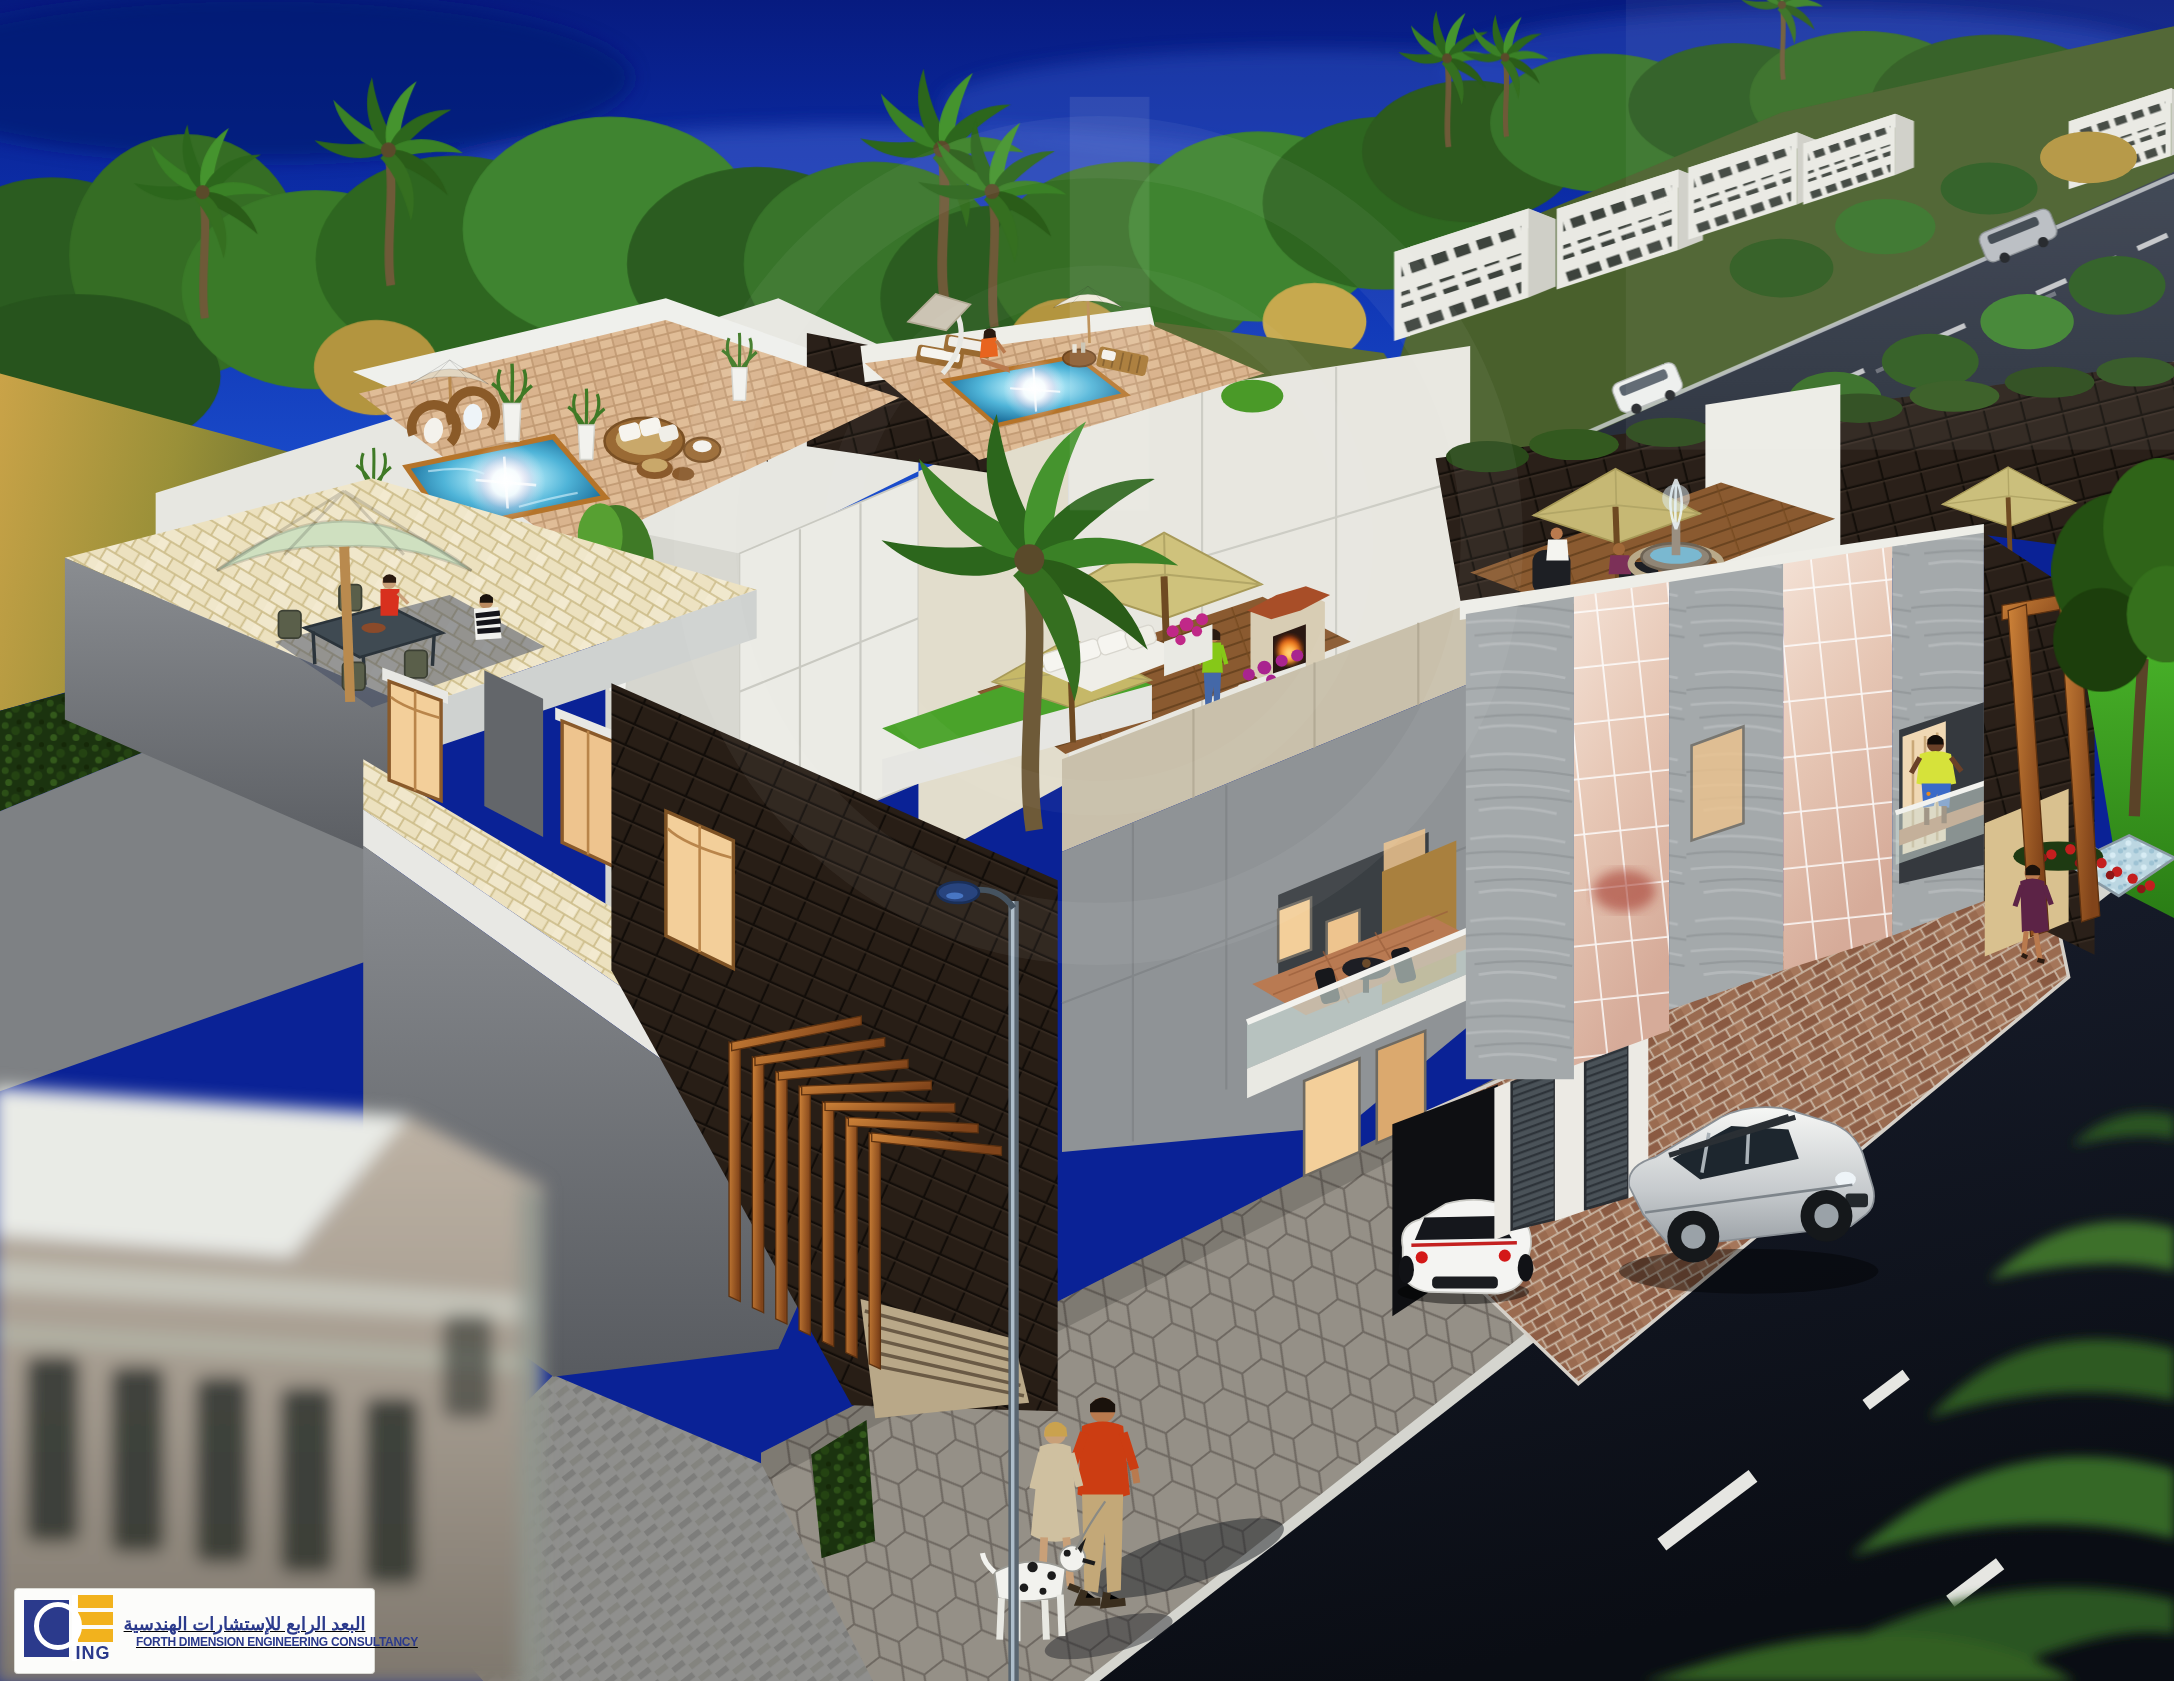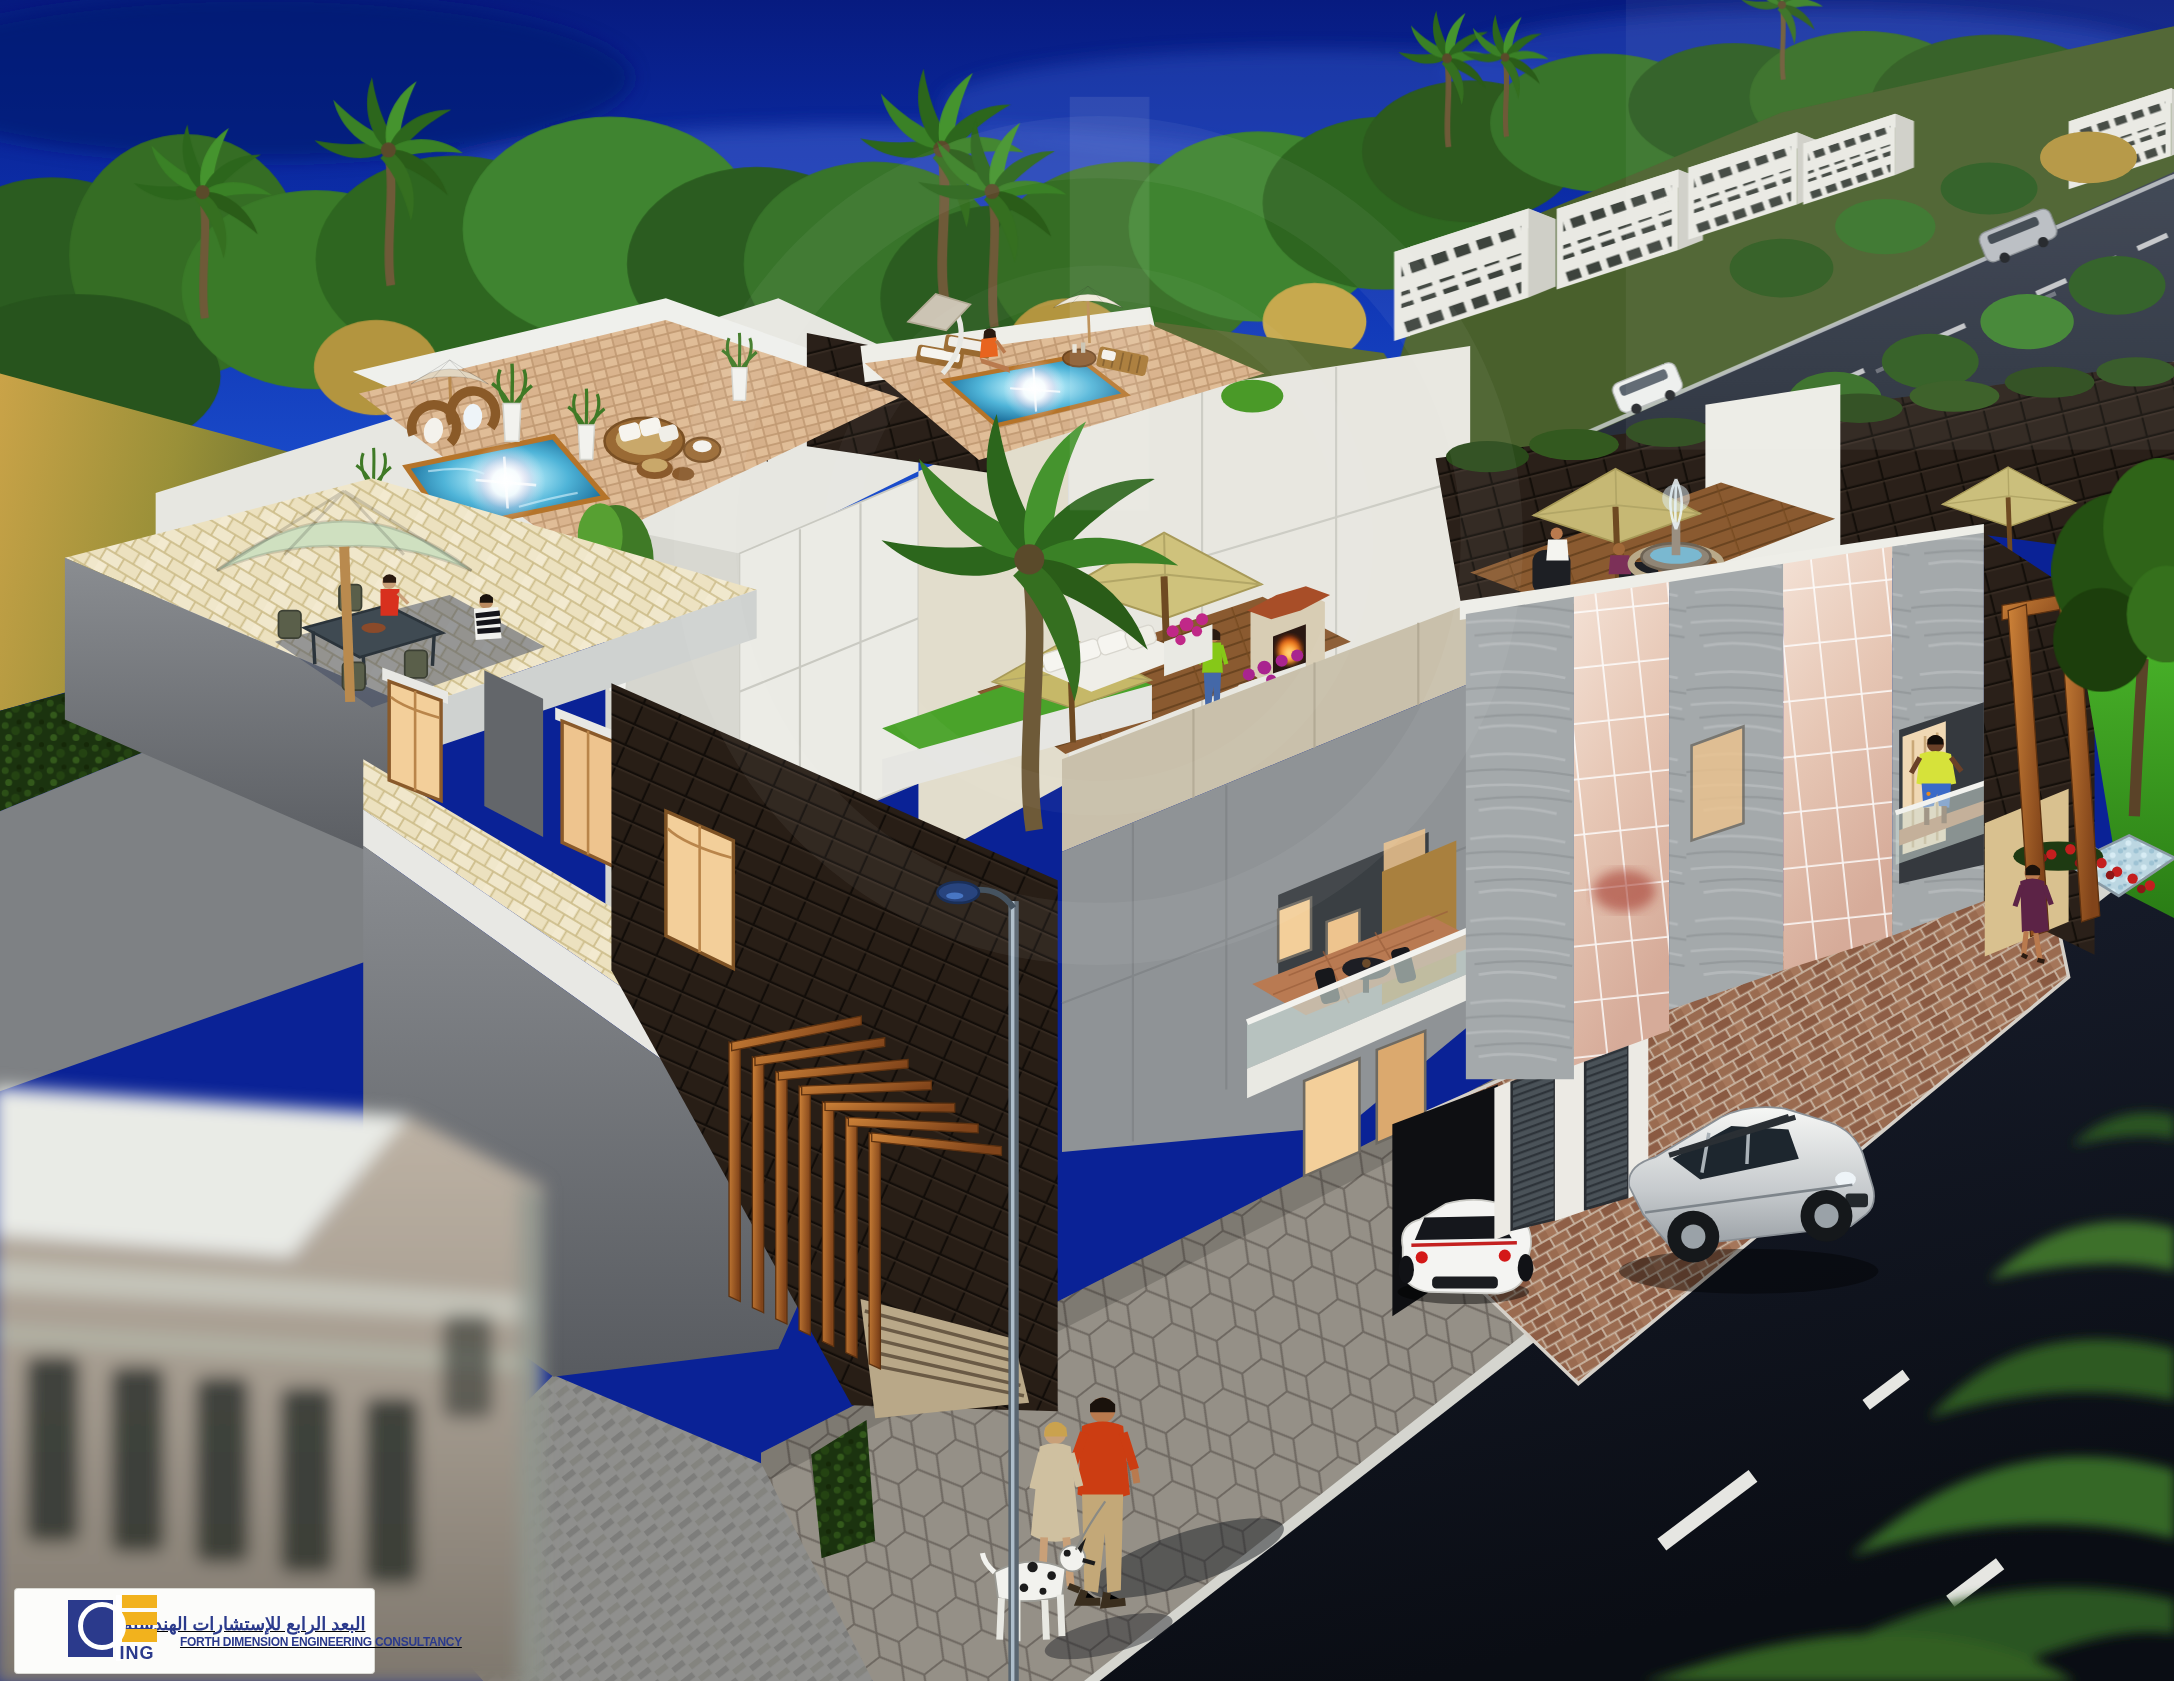--- a/index.html
+++ b/index.html
@@ -3,21 +3,21 @@
 <meta charset="utf-8">
 <style>
   html,body{margin:0;padding:0;background:#05103f;}
   .stage{position:relative;width:2175px;height:1682px;overflow:hidden;
          font-family:"Liberation Sans",sans-serif;background:#0a2296;}
   .stage svg{position:absolute;left:0;top:0;width:2175px;height:1682px;display:block;}
   
   .logo-card{position:absolute;left:14px;top:1588px;width:361px;height:86px;
     background:#fcfcfa;border:1.7px solid #d9d9d3;border-radius:3.5px;
     display:flex;align-items:center;gap:10.4px;padding:3.5px 8.6px;box-sizing:border-box;}
-  .lm{position:relative;width:102px;height:76px;flex:0 0 auto;margin-left:44px;}
+  .lm{position:relative;width:102px;height:76px;flex:0 0 auto;}
   .lm-sq{position:absolute;left:0;top:7px;width:45px;height:57px;background:var(--brand_navy,#2b3a8c);}
   .lm-bar{position:absolute;left:54px;width:35px;height:13px;background:var(--brand_gold,#f2b21d);}
   .lm-b1{top:1.7px;}.lm-b2{top:19px;}.lm-b3{top:36px;}
   .lm-circle{position:absolute;left:10.4px;top:8.6px;width:48px;height:48px;border:5.2px solid #ffffff;
     border-radius:50%;box-sizing:border-box;}
   .lm-stem{position:absolute;left:48px;top:1.7px;width:5.2px;height:66px;background:#ffffff;}
   .lm-ing{position:absolute;left:52px;top:50px;color:var(--brand_navy,#2b3a8c);
     font-weight:bold;font-size:18px;letter-spacing:0.9px;}
   .lt{display:flex;flex-direction:column;justify-content:center;min-width:0;text-decoration:underline;}
   .lt-ar{direction:rtl;color:var(--brand_navy,#2b3a8c);font-weight:bold;font-size:18px;

